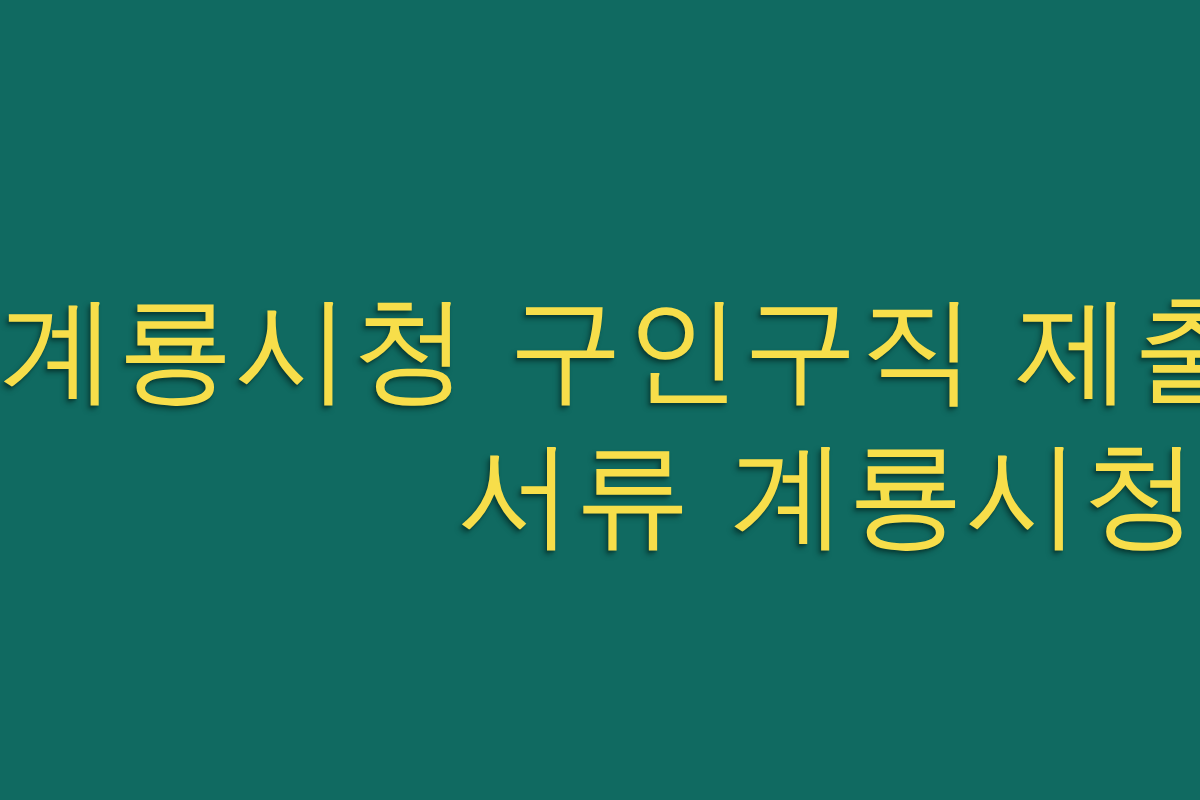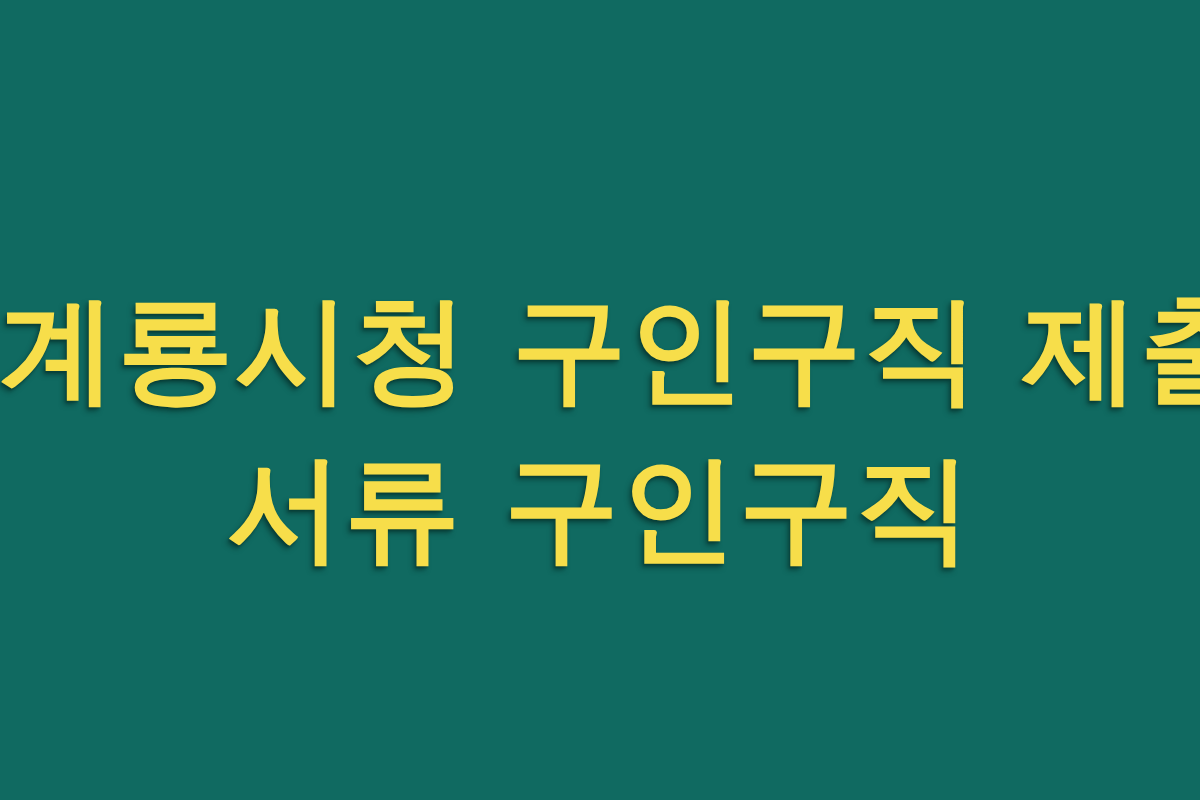--- a/index.html
+++ b/index.html
@@ -36,44 +36,43 @@
     justify-content: center;
     gap: 0;
     width: 100%;
     
     transform: translateY(21px);
   }
 
   .headline-line {
     display: block;
     width: 100%;
-    text-align: center;
+    text-align: right;
     color: #F7DE4A;
     font-size: 116px;
     line-height: 145px;
-    font-weight: 700;
+    font-weight: 400;
     letter-spacing: 0.012em;
     white-space: nowrap;
     
     text-shadow:
       -3px 4px 5px rgba(5, 45, 40, 0.55),
       -1px 2px 2px rgba(5, 45, 40, 0.40);
-    margin-top: 14px;
   }
 
   .headline-line--secondary {
     font-size: 116px;
   }
 </style>
 </head>
 <body>
 
 <div class="banner">
 
   <div class="headline">
 
     <span class="headline-line headline-line--primary">계룡시청 구인구직 제출</span>
 
-    <span class="headline-line headline-line--secondary">서류 구인구직</span>
+    <span class="headline-line headline-line--secondary">서류 계룡시청</span>
 
   </div>
 
 </div>
 
 </body></html>

